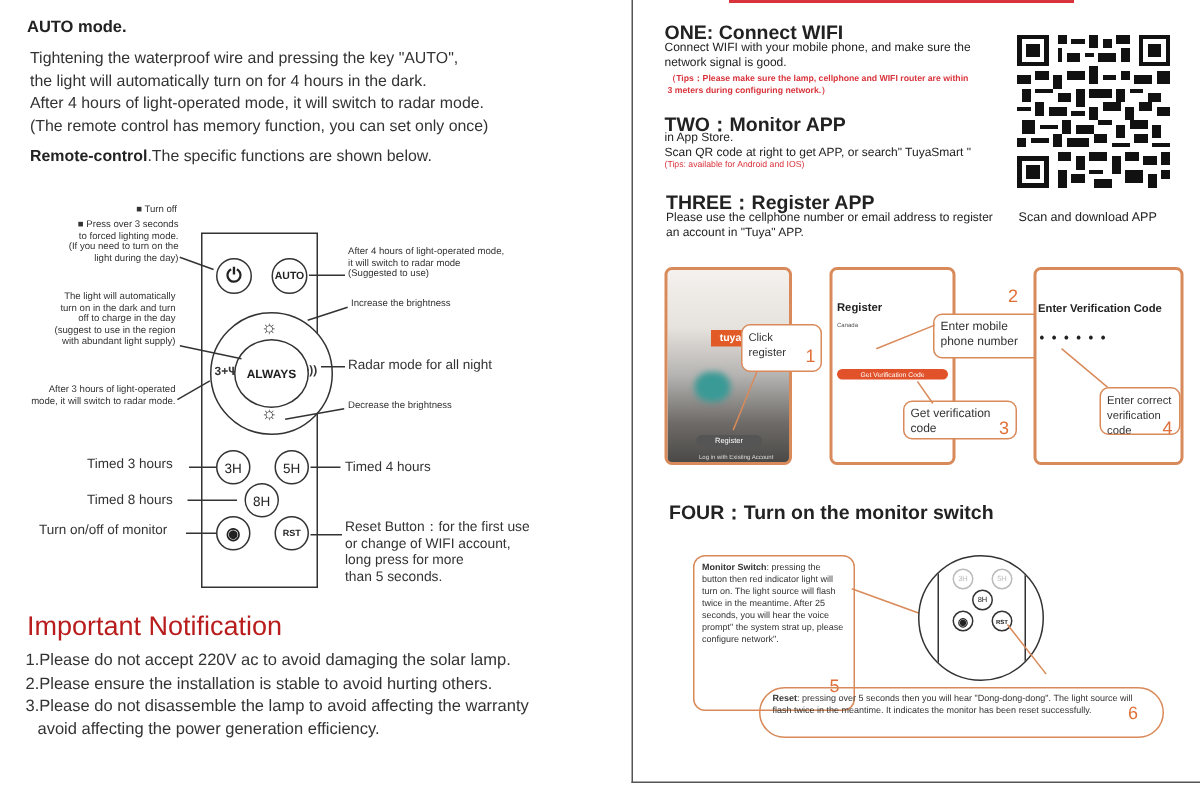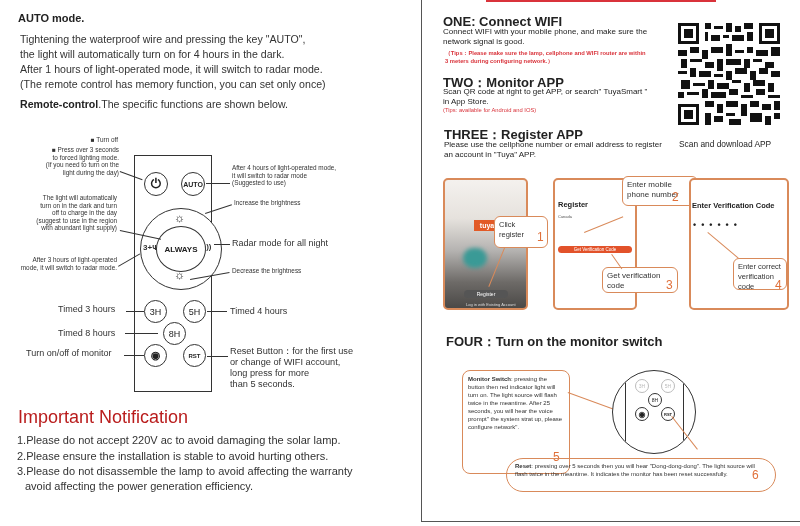--- a/index.html
+++ b/index.html
@@ -47,21 +47,21 @@
 
 <div class="page">
   <div class="divider"></div>
   <div class="bottomline"></div>
   <div class="topred"></div>
 
   <div class="abs h-auto">AUTO mode.</div>
   <div class="abs p-auto">
     <div>Tightening the waterproof wire and pressing the key "AUTO",</div>
     <div>the light will automatically turn on for 4 hours in the dark.</div>
-    <div>After 1 hours of light-operated mode, it will switch to radar mode.</div>
+    <div>After 4 hours of light-operated mode, it will switch to radar mode.</div>
     <div>(The remote control has memory function, you can set only once)</div>
   </div>
   <div class="abs remote-line">
     <b>Remote-control</b><span>.The specific functions are shown below.</span>
   </div>
 
   <div class="abs remote-body"></div>
   <div class="btn" style="left:144px;top:172px;width:24px;height:24px;font-size:13px">⏻</div>
   <div class="btn" style="left:181px;top:172px;width:24px;height:24px;font-size:7px">AUTO</div>
   <div class="ring"></div>
@@ -143,22 +143,22 @@
     <div>Connect WIFI with your mobile phone, and make sure the</div>
     <div>network signal is good.</div>
   </div>
   <div class="tip" style="left:445px;top:50px">
     <div>（Tips：Please make sure the lamp, cellphone and WIFI router are within</div>
     <div>3 meters during configuring network.）</div>
   </div>
 
   <div class="sec-h" style="left:443px;top:74px">TWO：Monitor APP</div>
   <div class="sec-p" style="left:443px;top:87px">
+    <div> in App Store.</div>
     <div>Scan QR code at right to get APP, or search" TuyaSmart "</div>
-    <div> in App Store.</div>
   </div>
   <div class="tip" style="left:443px;top:107px;font-weight:normal">(Tips: available for Android and IOS)</div>
 
   <div class="sec-h" style="left:444px;top:126px">THREE：Register APP</div>
   <div class="sec-p" style="left:444px;top:140px">
     <div>Please use the cellphone number or email address to register</div>
     <div>an account in "Tuya" APP.</div>
   </div>
 
   <svg class="qr" viewBox="0 0 34 34" shape-rendering="crispEdges">
@@ -189,21 +189,21 @@
     <div>Click</div>
     <div>register</div>
   </div>
   <div class="num" style="left:537px;top:230px">1</div>
   <div class="oline" style="left:505px;top:248px;width:42px;transform:rotate(112deg)"></div>
 
   <div class="phone" style="left:553px;top:178px;width:84px;height:132px"></div>
   <div class="abs" style="left:558px;top:200px;font-size:7.5px;font-weight:bold;color:#222">Register</div>
   <div class="small-grey" style="left:558px;top:214px;color:#555">Canada</div>
   <div class="orange-btn" style="left:558px;top:246px;width:74px;height:7px;line-height:7px">Get Verification Code</div>
-  <div class="callout" style="left:622px;top:176px;width:76px;height:30px;font-size:8px">
+  <div class="callout" style="left:622px;top:209px;width:76px;height:30px;font-size:8px">
     <div>Enter mobile</div>
     <div>phone number</div>
   </div>
   <div class="num" style="left:672px;top:190px">2</div>
   <div class="oline" style="left:584px;top:232px;width:42px;transform:rotate(-22deg)"></div>
   <div class="callout" style="left:602px;top:267px;width:76px;height:26px;font-size:8px">
     <div>Get verification code</div>
   </div>
   <div class="num" style="left:666px;top:278px">3</div>
   <div class="oline" style="left:612px;top:254px;width:18px;transform:rotate(55deg)"></div>

